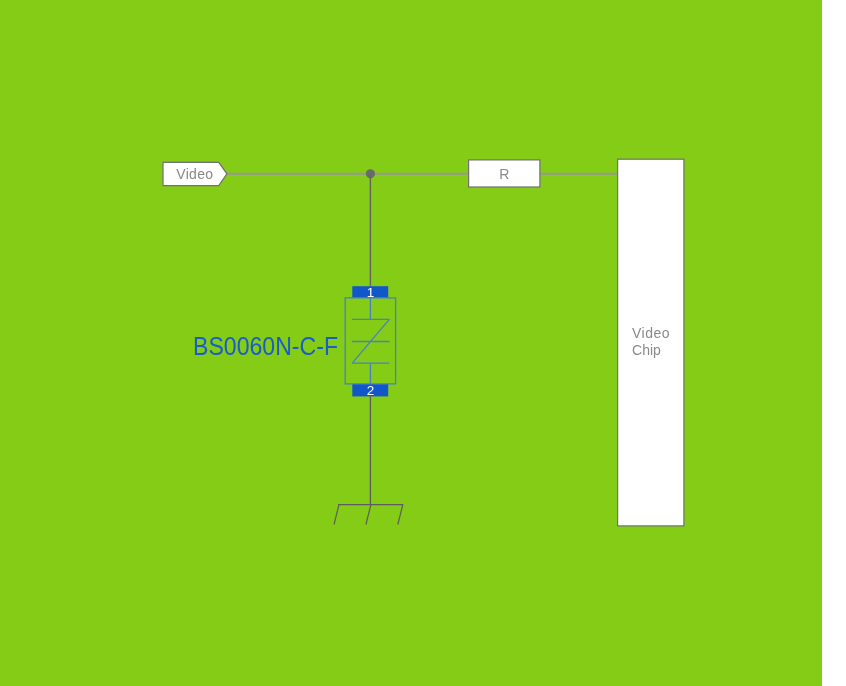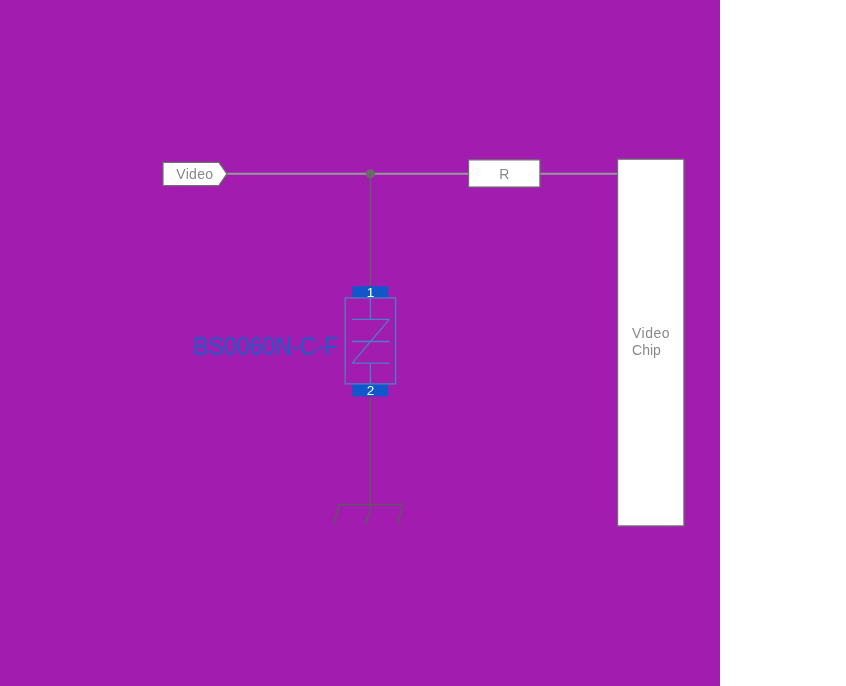--- a/index.html
+++ b/index.html
@@ -1,17 +1,17 @@
 <!DOCTYPE html>
 <html><head>
 <meta charset="utf-8">
 <title>TVS Application Circuit</title>
 <style>
   html,body{margin:0;padding:0;background:#ffffff;}
-  .page{position:relative;width:720px;height:686px;background:#a21caf;overflow:hidden;
+  .page{position:relative;width:822px;height:686px;background:#84cc16;overflow:hidden;
         font-family:"Liberation Sans",sans-serif;}
   svg text{font-family:"Liberation Sans",sans-serif;}
 </style>
 </head>
 <body>
 <div class="page">
 <svg width="846" height="686" viewBox="0 0 846 686">
 
   <line x1="226.9" y1="173.8" x2="468.6" y2="173.8" stroke="#98989a" stroke-width="2.1"></line>
 

